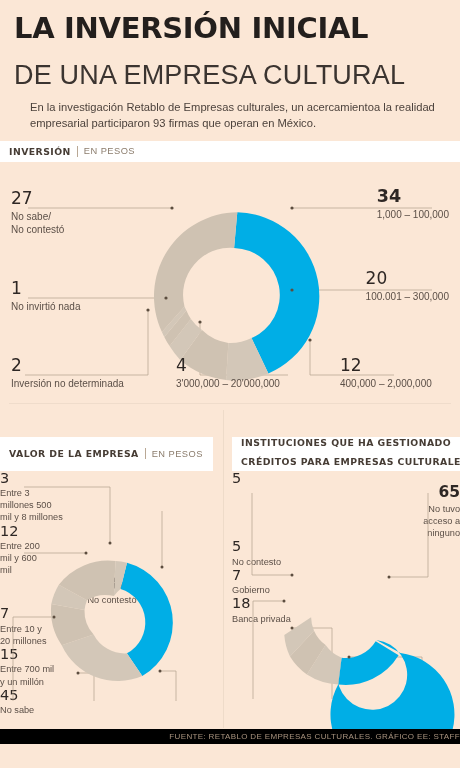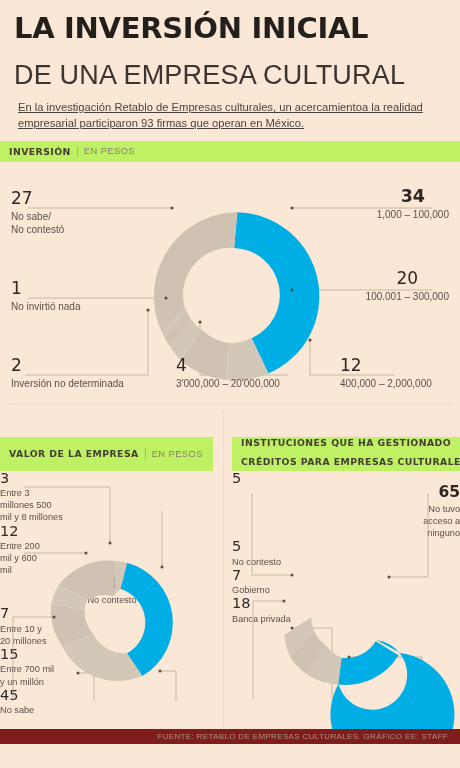--- a/index.html
+++ b/index.html
@@ -27,31 +27,30 @@
   .title-2{
     font-family:"Liberation Sans", sans-serif;
     font-weight:normal;
     font-size:27px;
     letter-spacing:0.2px;
     line-height:1.12;
     color:#3b3430;
     margin:17px 0 0 0;
   }
   .deck{
-    margin:9px 0 0 4px;
+    margin:9px 0 0 16px;
     font-size:11.2px;
     line-height:1.45;
     color:#4c423c;
     max-width:430px;
-    text-decoration:underline;
   }
 
   
   .bar{
-    background:#bef264;
+    background:#ffffff;
     height:21px;
     display:flex;
     align-items:center;
     padding:0 9px;
     box-sizing:border-box;
   }
   .bar.two-line{height:34px;align-items:center;}
   .bar-title{
     font-family:"DejaVu Sans", sans-serif;
     font-weight:bold;
@@ -87,21 +86,21 @@
     line-height:1;
   }
   .lbl .num.bold{font-weight:bold;font-size:17.5px;}
   .lbl .txt{
     font-size:10px;
     color:#5b4f47;
     line-height:1.3;
     margin-top:3px;
     white-space:pre-line;
   }
-  .lbl.right{text-align:center;}
+  .lbl.right{text-align:left;}
 
   
   .panels{display:flex;gap:8px;padding:0 0px;}
   .panel{position:relative;}
   .panel-a{width:224px;}
   .panel-b{width:228px;}
   .panel-body{position:relative;height:272px;}
   .panel-body svg{position:absolute;left:0;top:0;}
   .sep-v{
     position:absolute;left:223px;top:410px;
@@ -117,23 +116,23 @@
   .lbl-s .txt{
     font-size:9.2px;color:#5b4f47;line-height:1.32;margin-top:2px;
     white-space:pre-line;
   }
   .lbl-s.right{text-align:right;}
 
   
   .footer{
     position:absolute;left:0;bottom:24px;
     width:460px;height:15px;
-    background:#7f1d1d;
+    background:#000000;
     display:flex;align-items:center;justify-content:flex-end;
-    box-sizing:border-box;padding-right:12px;
+    box-sizing:border-box;
   }
   .footer span{
     font-size:8px;letter-spacing:0.35px;color:#a8937f;
   }
   .hr-soft{
     position:absolute;left:9px;width:442px;height:1px;background:#efdccb;
   }
 </style>
 </head>
 <body>

